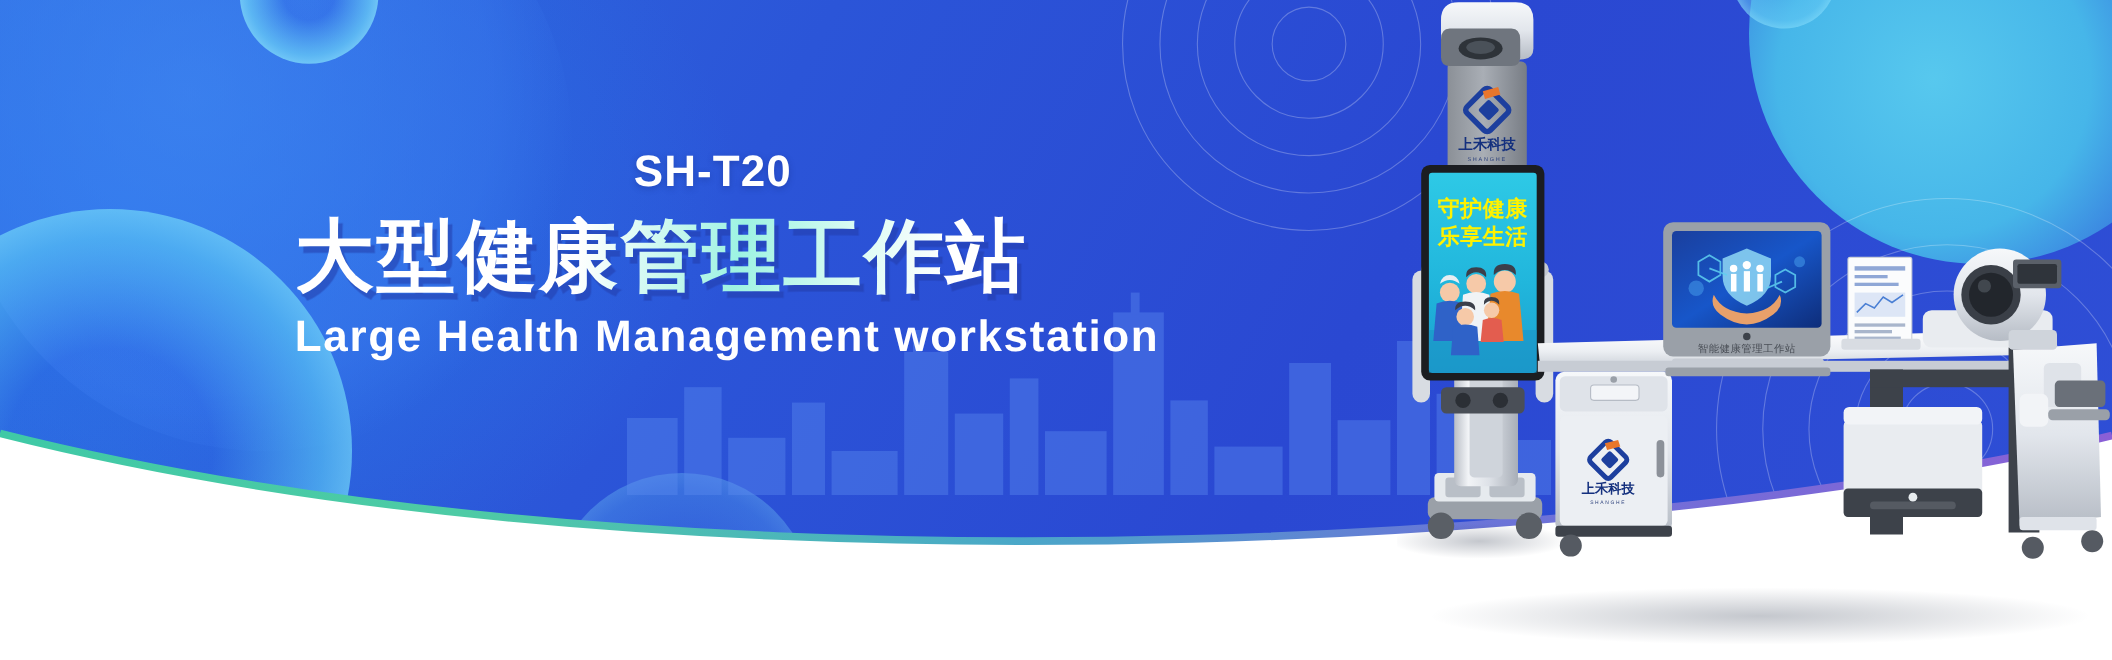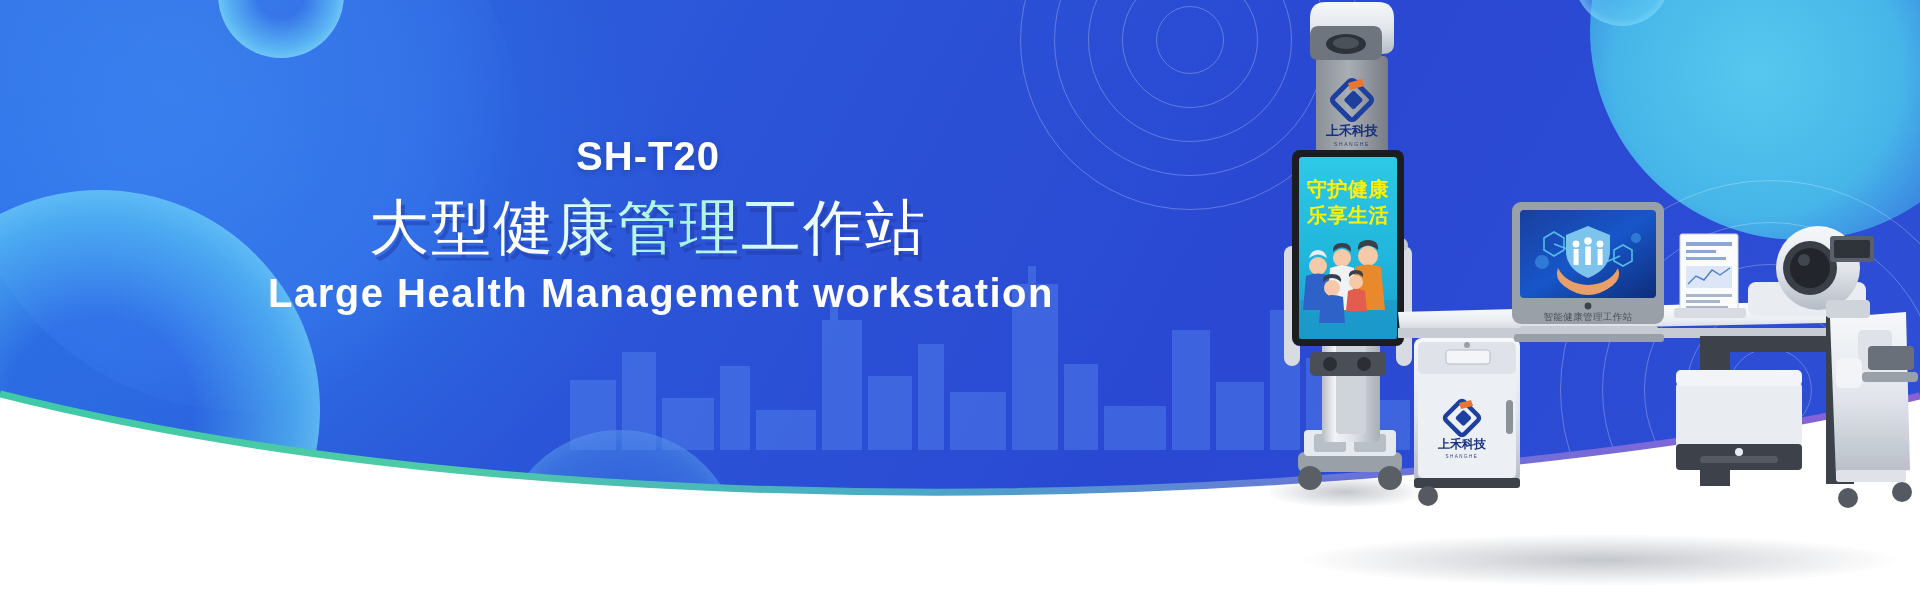--- a/index.html
+++ b/index.html
@@ -41,22 +41,22 @@
   .swoosh{ position:absolute; left:0; bottom:0; width:1920px; height:300px; }
 
   
   .text-block{ position:absolute; left:268px; top:136px; width:760px; }
   .model{
     font-size:40px; font-weight:bold; color:#ffffff; letter-spacing:1px;
     text-align:center; line-height:1; margin-bottom:20px;
     text-shadow:0 2px 6px rgba(20,40,120,.35);
   }
   .headline{
-    font-size:60px; font-weight:normal; line-height:1.05; letter-spacing:2px;
-    text-align:center; white-space:nowrap;
+    font-size:72px; font-weight:bold; line-height:1.05; letter-spacing:2px;
+    text-align:left; white-space:nowrap;
     background:linear-gradient(100deg,#ffffff 0%,#ffffff 34%,#9df3e2 53%,#d9fbf3 66%,#ffffff 78%,#ffffff 100%);
     -webkit-background-clip:text; background-clip:text; color:transparent;
     -webkit-text-fill-color:transparent;
     filter:drop-shadow(4px 6px 0 rgba(34,60,170,.55));
   }
   .subline{
     margin-top:12px; text-align:center; white-space:nowrap;
     font-size:40px; font-weight:700; letter-spacing:1.5px; color:#ffffff;
   }
 

